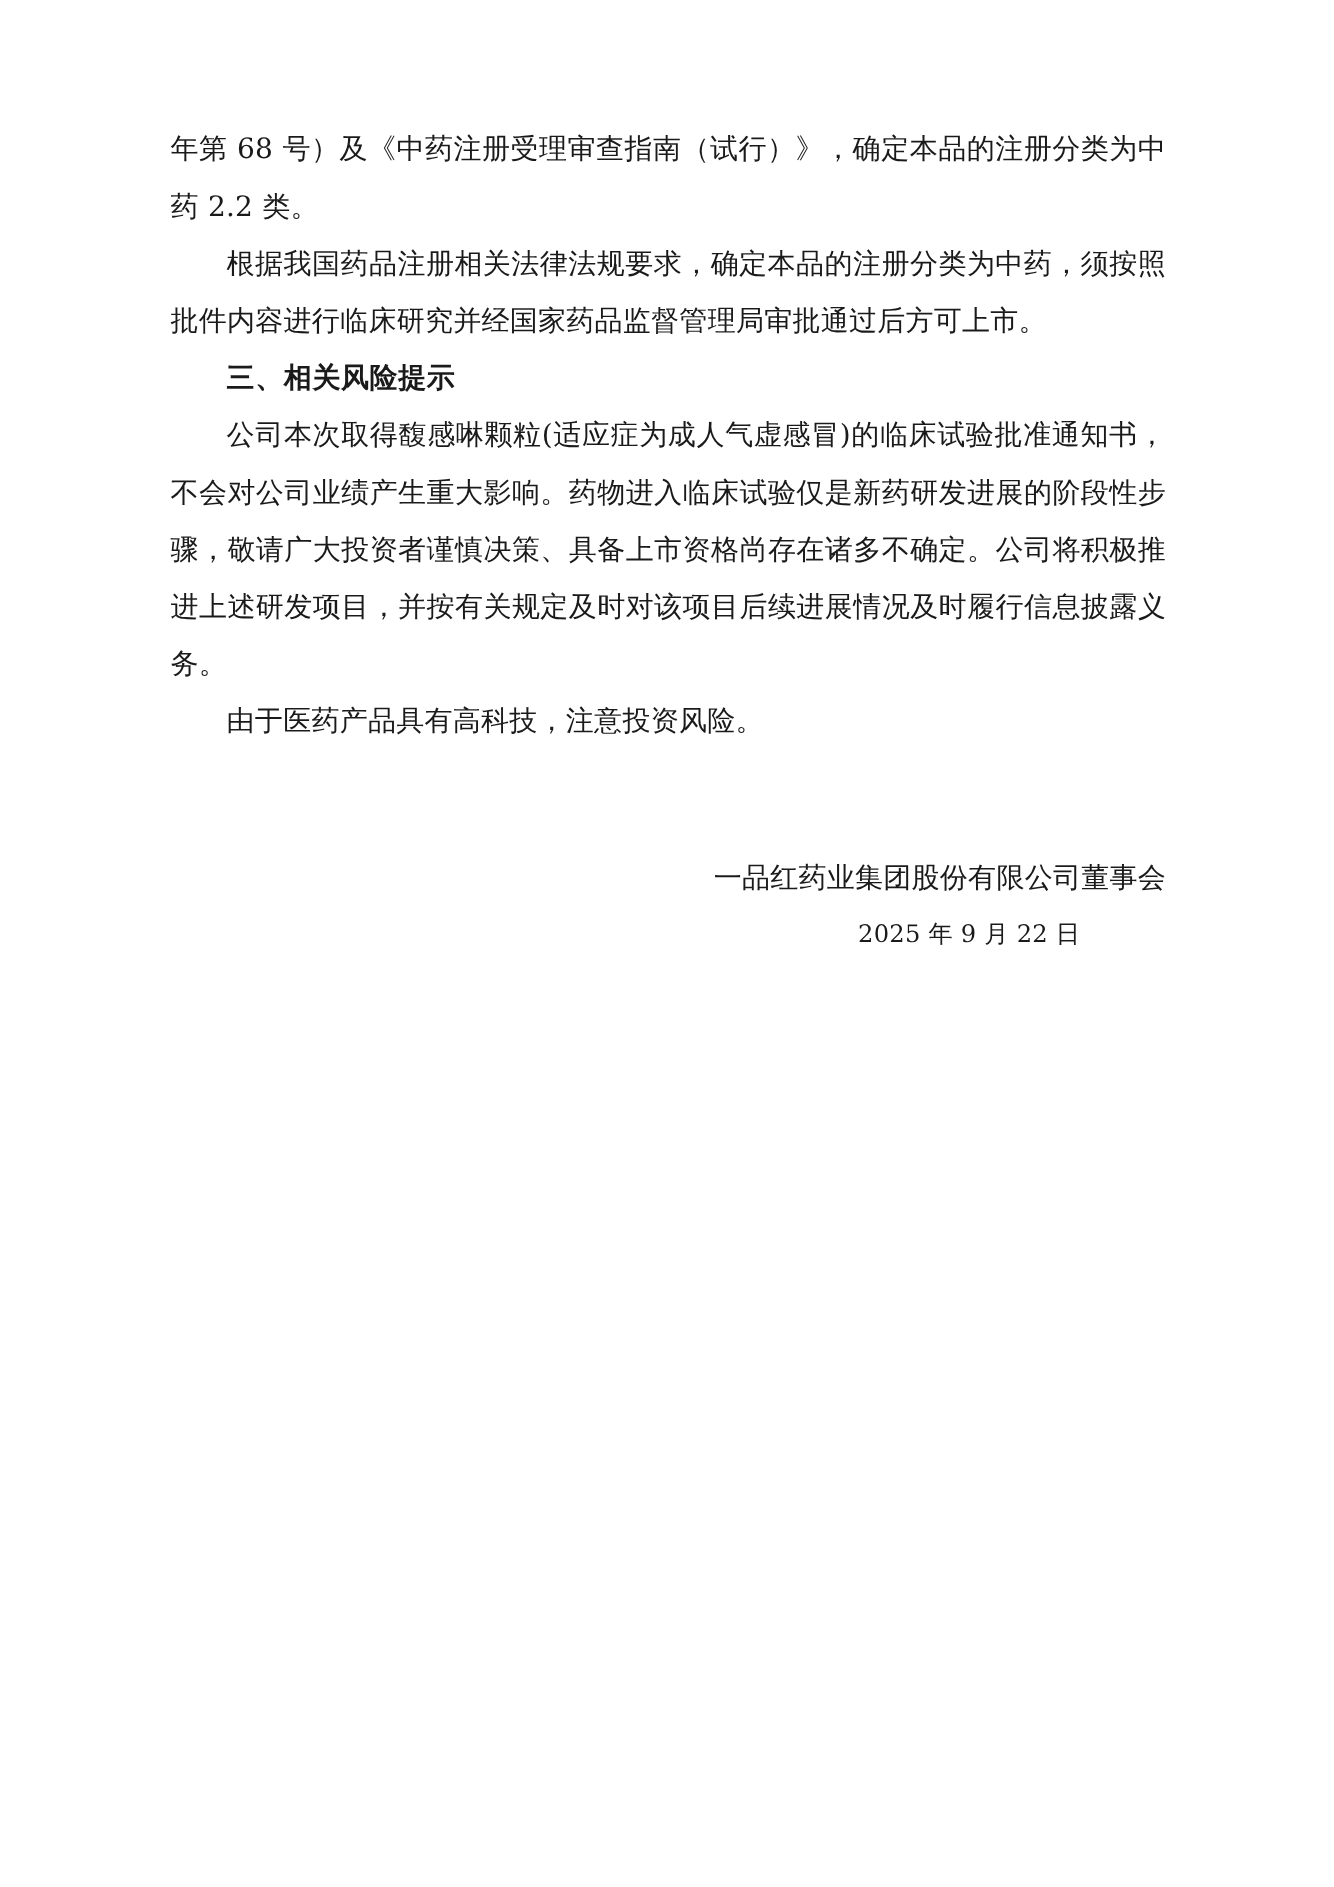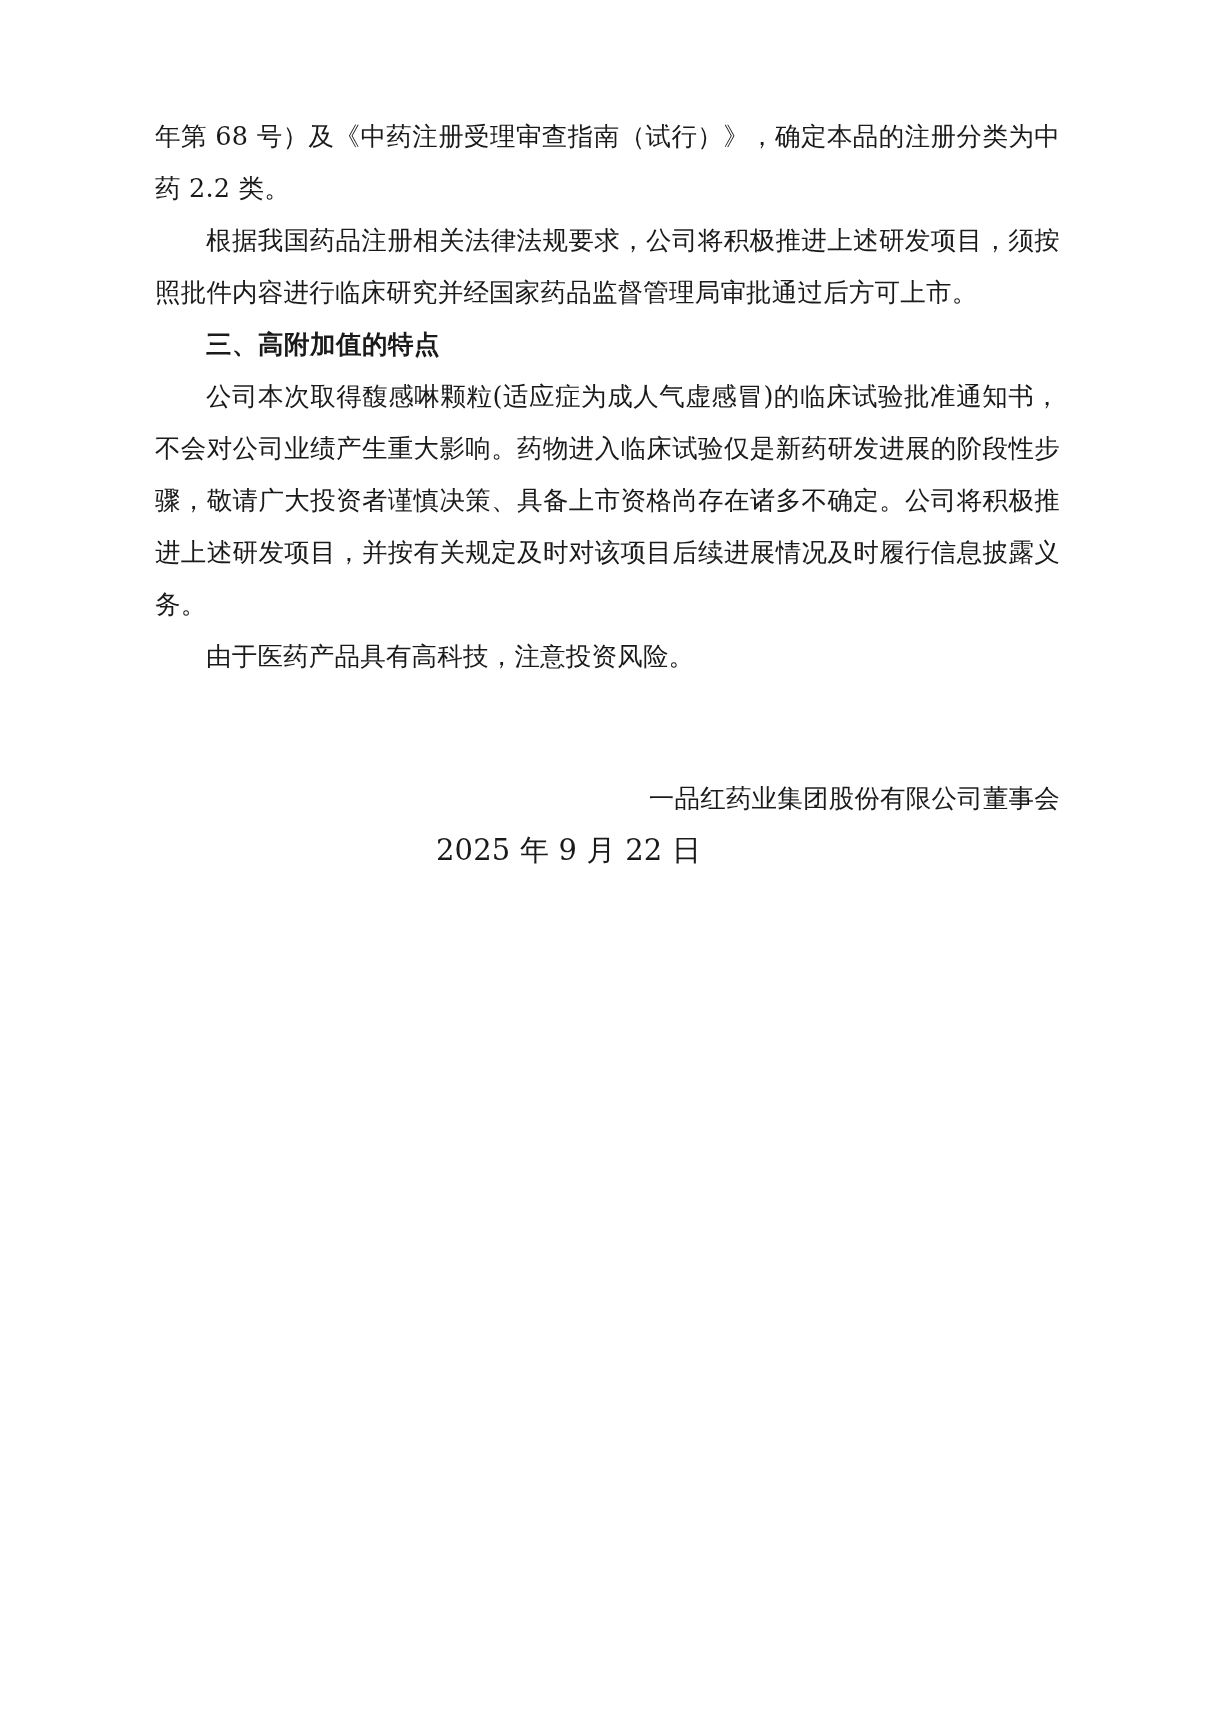--- a/index.html
+++ b/index.html
@@ -53,38 +53,37 @@
   .sign-block {
     margin-top: 48px;
     text-align: right;
   }
   .sign-line {
     font-size: 25.5px;
     line-height: 52px;
     letter-spacing: 0.2px;
   }
   .sign-date {
-    font-size: 29px;
+    font-size: 22px;
     line-height: 52px;
     padding-right: 78px;
     letter-spacing: 0.2px;
-    text-align: center;
   }
 </style>
 </head>
 <body>
 
 <div class="page">
   <div class="content">
 
     <p class="body-text">年第 68 号）及《中药注册受理审查指南（试行）》，确定本品的注册分类为中药 2.2 类。</p>
 
-    <p class="body-text indent">根据我国药品注册相关法律法规要求，公司将积极推进上述研发项目，须按照批件内容进行临床研究并经国家药品监督管理局审批通过后方可上市。</p>
+    <p class="body-text indent">根据我国药品注册相关法律法规要求，确定本品的注册分类为中药，须按照批件内容进行临床研究并经国家药品监督管理局审批通过后方可上市。</p>
 
-    <h2 class="heading">三、高附加值的特点</h2>
+    <h2 class="heading">三、相关风险提示</h2>
 
     <p class="body-text indent">公司本次取得馥感啉颗粒(适应症为成人气虚感冒)的临床试验批准通知书，不会对公司业绩产生重大影响。药物进入临床试验仅是新药研发进展的阶段性步骤，敬请广大投资者谨慎决策、具备上市资格尚存在诸多不确定。公司将积极推进上述研发项目，并按有关规定及时对该项目后续进展情况及时履行信息披露义务。</p>
 
 
     <p class="body-text indent">由于医药产品具有高科技，注意投资风险。</p>
 
     <div class="spacer-md"></div>
 
 
     <div class="sign-block">

